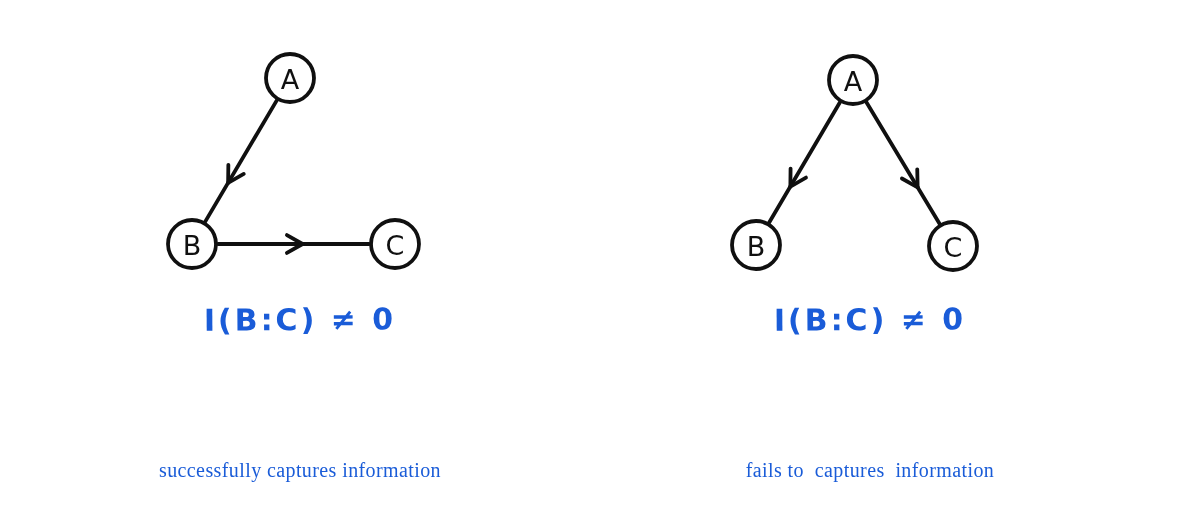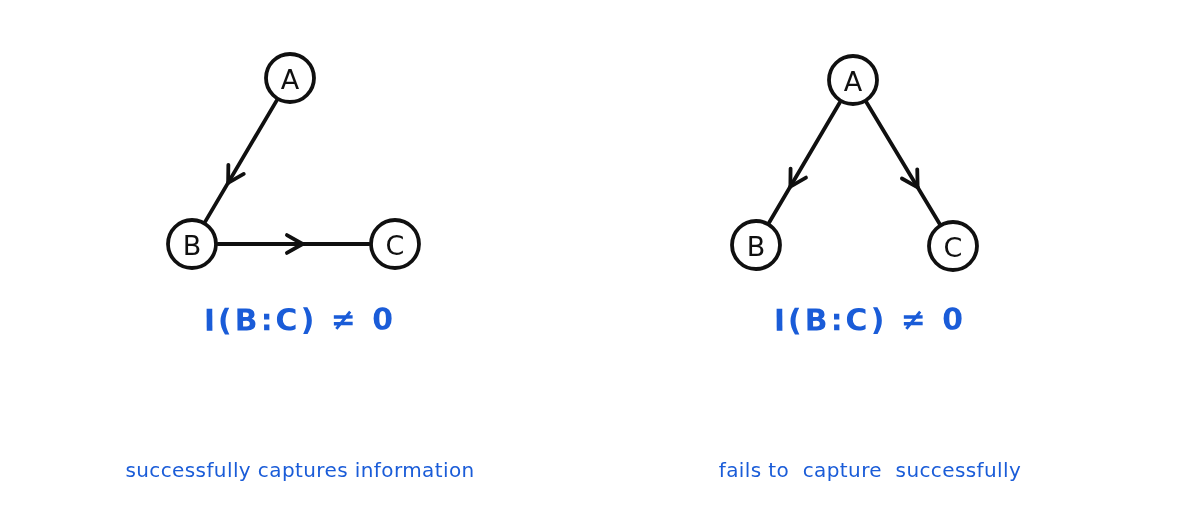--- a/index.html
+++ b/index.html
@@ -43,21 +43,21 @@
     position: absolute;
     top: 380px;
     left: 0;
     width: 100%;
     text-align: center;
     font-size: 20px;
     line-height: 36px;
     letter-spacing: 0.4px;
     white-space: pre;
   }
-  .caption .cap-line { display: block; }
+  .caption .cap-line { display: block; font-family: Liberation Serif, serif; }
 </style>
 </head>
 <body style="background: rgb(255, 255, 255);">
 
 <div class="panel panel-left">
   <svg class="diagram" width="300" height="250" viewBox="0 0 300 250">
       <line x1="136.78212711451678" y1="60.38945815296135" x2="65.21787288548322" y2="181.61054184703863" stroke="#101010" stroke-width="3.8" stroke-linecap="round"></line>
       <line x1="88.11843423877396" y1="142.8197950649339" x2="103.7615423865187" y2="133.91512396051" stroke="#101010" stroke-width="3.8" stroke-linecap="round"></line>
       <line x1="88.11843423877396" y1="142.8197950649339" x2="88.35786646657867" y2="124.82138757403938" stroke="#101010" stroke-width="3.8" stroke-linecap="round"></line>
       <line x1="78" y1="204" x2="229" y2="204" stroke="#101010" stroke-width="3.8" stroke-linecap="round"></line>
@@ -87,16 +87,16 @@
       <line x1="217.63346860853017" y1="147.2915578901601" x2="201.9118414315438" y2="138.52626046749134" stroke="#101010" stroke-width="3.8" stroke-linecap="round"></line>
       <circle cx="153" cy="40" r="24" fill="#ffffff" stroke="#101010" stroke-width="3.8"></circle>
       <text x="153" y="41" text-anchor="middle" dominant-baseline="central" fill="#101010" font-size="27" font-family="&quot;DejaVu Sans&quot;, sans-serif">A</text>
       <circle cx="56" cy="205" r="24" fill="#ffffff" stroke="#101010" stroke-width="3.8"></circle>
       <text x="56" y="206" text-anchor="middle" dominant-baseline="central" fill="#101010" font-size="27" font-family="&quot;DejaVu Sans&quot;, sans-serif">B</text>
       <circle cx="253" cy="206" r="24" fill="#ffffff" stroke="#101010" stroke-width="3.8"></circle>
       <text x="253" y="207" text-anchor="middle" dominant-baseline="central" fill="#101010" font-size="27" font-family="&quot;DejaVu Sans&quot;, sans-serif">C</text>
     </svg>
   <div class="formula" style="color: rgb(26, 92, 216);">I(B:C) ≠ 0</div>
   <div class="caption" style="color: rgb(26, 92, 216);">
-    <span class="cap-line">fails to  capture  successfully</span>
+    <span class="cap-line">fails to  captures  information</span>
     
   </div>
 </div>
 
 </body></html>

